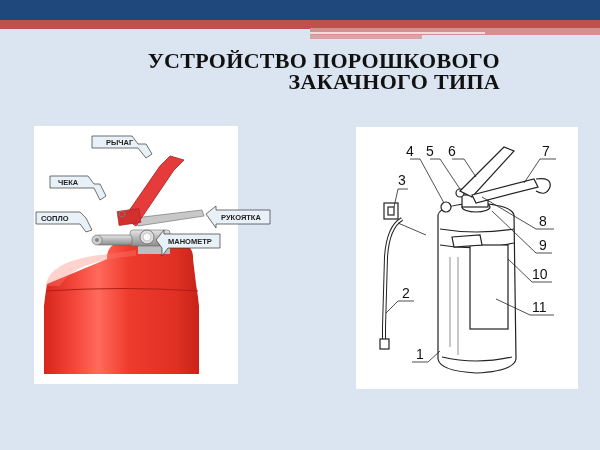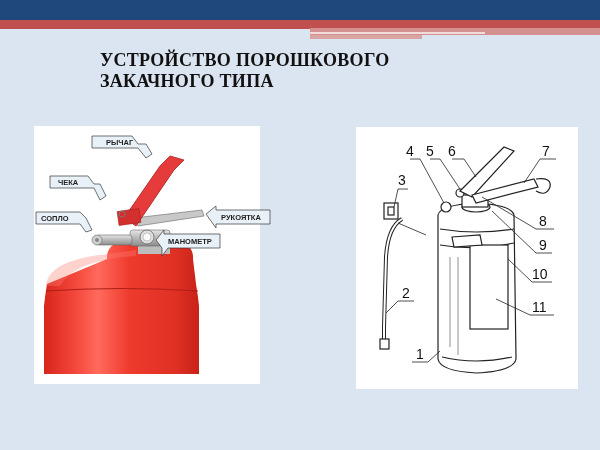--- a/index.html
+++ b/index.html
@@ -2,23 +2,23 @@
 <html><head>
 <meta charset="utf-8">
 <style>
   html, body { margin:0; padding:0; }
   body { width:600px; height:450px; overflow:hidden; background:#dbe4f1; position:relative; font-family:"Liberation Sans", sans-serif; }
   .topbar { position:absolute; left:0; top:0; width:600px; height:21px; background:#1f497d; }
   .redbar { position:absolute; left:0; top:20px; width:600px; height:9px; background:#c0504d; }
   .redbar2 { position:absolute; left:310px; top:28px; width:290px; height:7px; background:#d4908e; }
   .redline { position:absolute; left:310px; top:32px; width:175px; height:2px; background:#f2dcdb; }
   .redbar3 { position:absolute; left:310px; top:35px; width:112px; height:4px; background:#d9a5a3; }
-  .title { position:absolute; left:100px; top:50px; width:400px; text-align:left; font-family:"Liberation Serif", serif; font-weight:bold; font-size:18px; line-height:21px; color:#111; letter-spacing:0.3px; }
+  .title { position:absolute; left:100px; top:50px; width:400px; text-align:right; font-family:"Liberation Serif", serif; font-weight:bold; font-size:22px; line-height:21px; color:#111; letter-spacing:0.3px; }
   .panel { position:absolute; background:#ffffff; }
-  #left-panel { left:34px; top:126px; width:226px; height:258px;text-decoration:underline; }
+  #left-panel { left:34px; top:126px; width:204px; height:258px;text-decoration:underline; }
   #right-panel { left:356px; top:127px; width:222px; height:262px; }
   .lbl { font-family:"Liberation Sans", sans-serif; font-weight:bold; font-size:7.5px; fill:#222; }
   .num { font-family:"Liberation Sans", sans-serif; font-size:14px; fill:#111; }
 </style>
 </head>
 <body>
 
 <div class="topbar"></div>
 <div class="redbar"></div>
 <div class="redbar2"></div>

